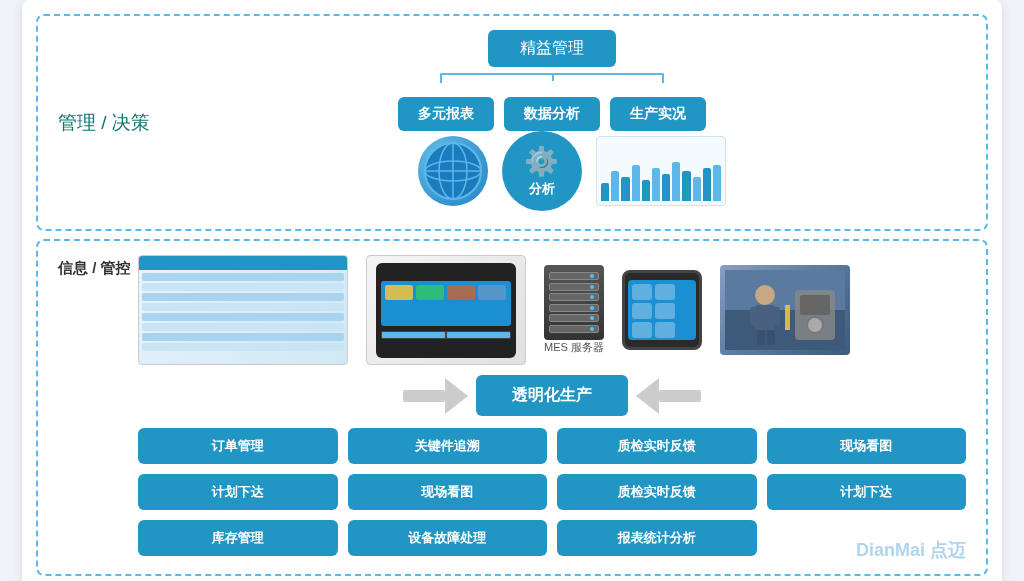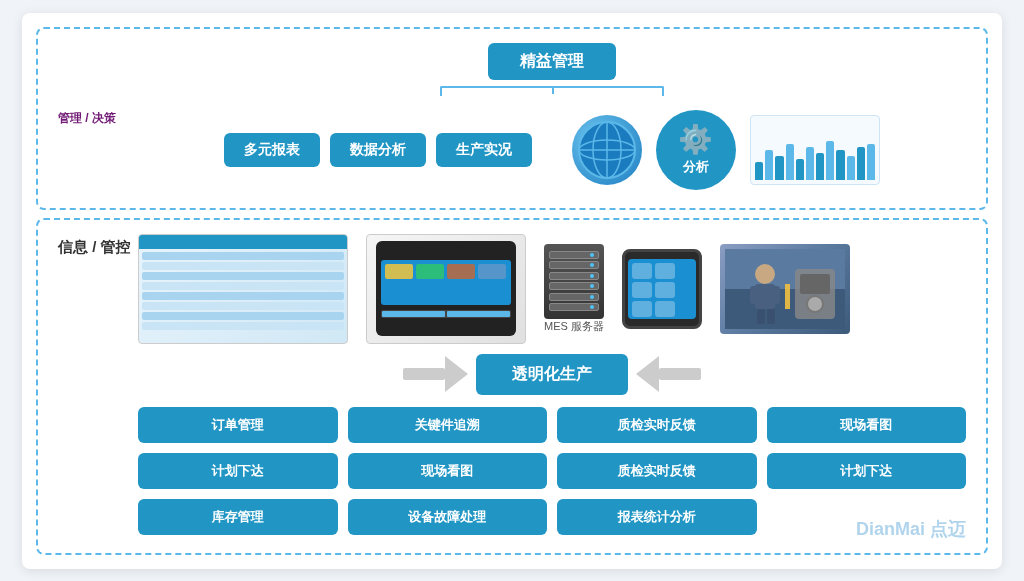--- a/index.html
+++ b/index.html
@@ -27,38 +27,38 @@
       margin: 14px 14px 8px 14px;
       padding: 14px 20px 18px 20px;
       background: white;
       position: relative;
     }
     .top-section-label {
       position: absolute;
       left: 20px;
       top: 50%;
       transform: translateY(-50%);
-      font-size: 12px;
-      color: #701a75;
-      font-weight: 700;
+      font-size: 19px;
+      color: #0f766e;
+      font-weight: 400;
       white-space: nowrap;
     }
     .top-content {
       display: flex;
       flex-direction: column;
       align-items: center;
       margin-left: 80px;
     }
     .lean-mgmt-box {
       background: #2196c4;
       color: white;
       border-radius: 6px;
       padding: 8px 32px;
       font-size: 16px;
-      font-weight: bold;
+      font-weight: normal;
       margin-bottom: 6px;
       text-align: center;
     }
     .bracket-container {
       display: flex;
       flex-direction: column;
       align-items: center;
       margin-bottom: 6px;
     }
     .bracket-line {
@@ -81,20 +81,21 @@
       content: '';
       position: absolute;
       left: 50%;
       top: 0;
       width: 2px;
       height: 8px;
       background: #5bb8e8;
     }
     .three-boxes-row {
       display: flex;
+      flex-direction: column;
       align-items: center;
       gap: 0;
     }
     .top-middle-boxes {
       display: flex;
       flex-direction: row;
       gap: 10px;
       align-items: center;
     }
     .sub-box {

